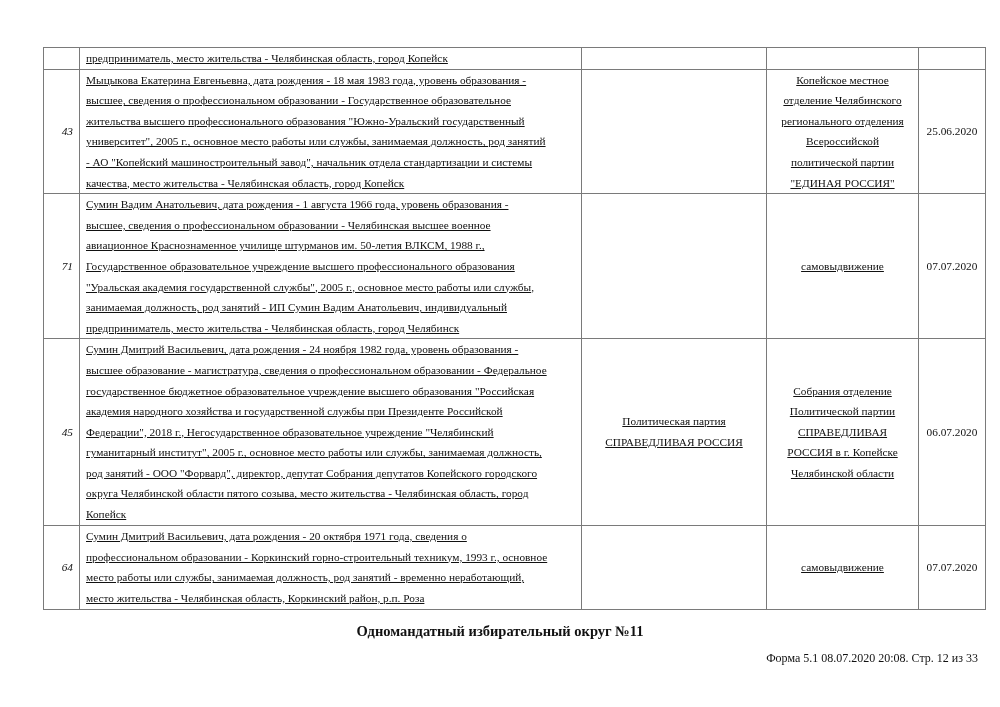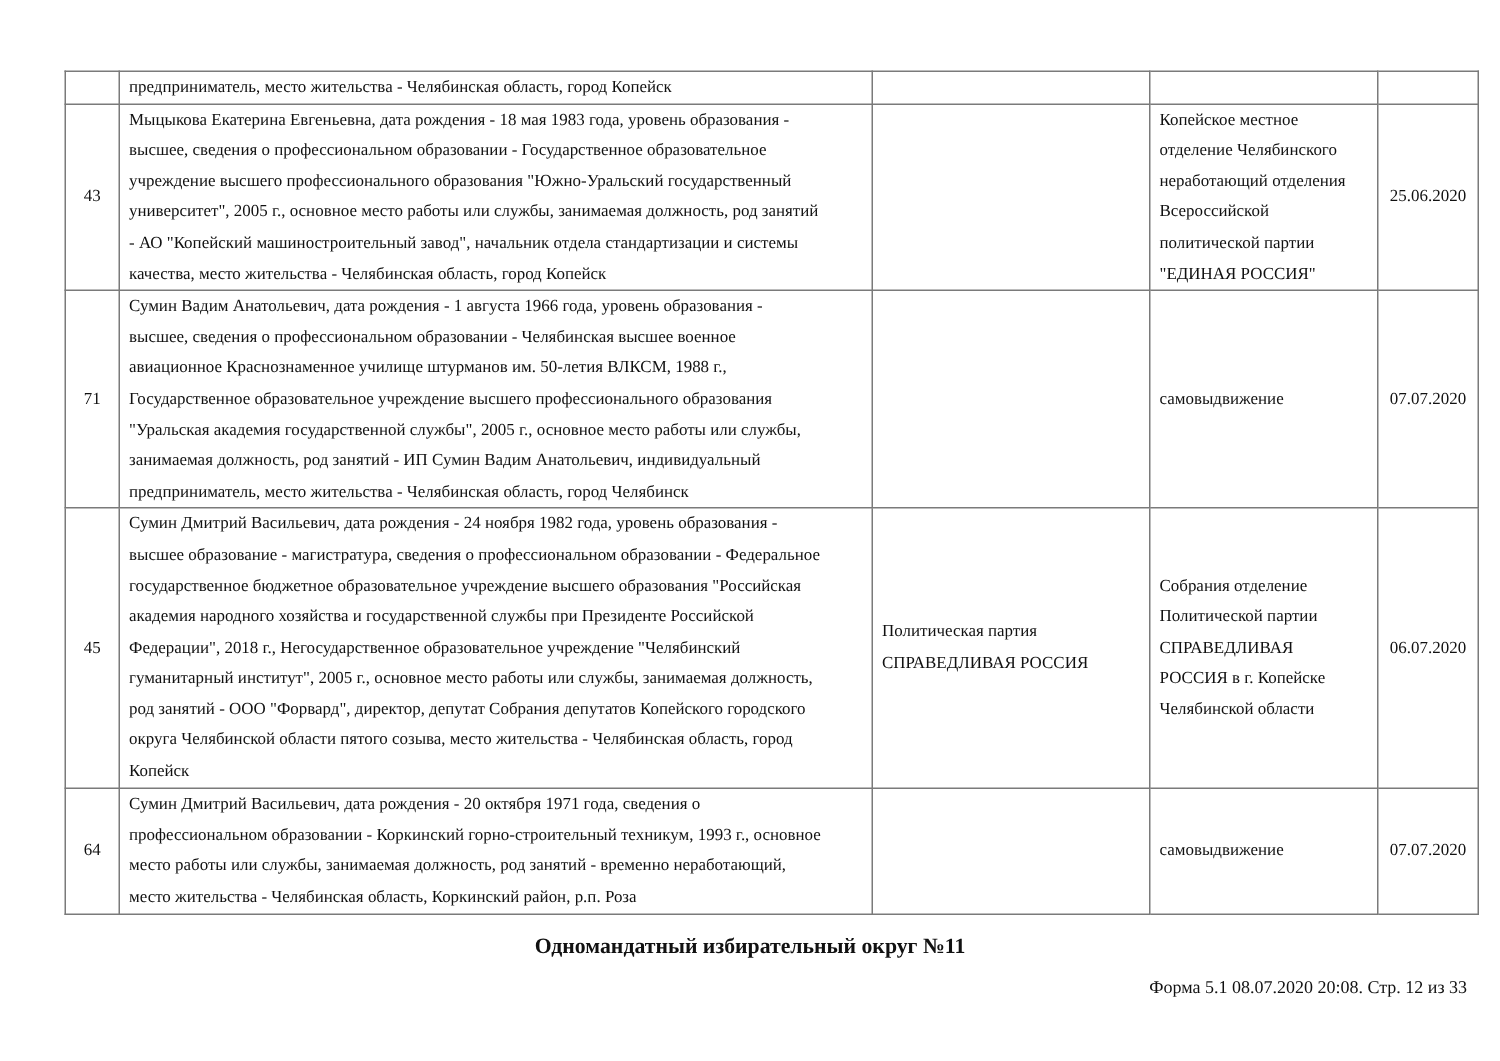--- a/index.html
+++ b/index.html
@@ -13,25 +13,25 @@
     width: 942px;
   }
   table.roster td {
     border: 1.5px solid #7a7a7a;
     padding: 0 6px;
     font-size: 11.3px;
     line-height: 20.6px;
     vertical-align: middle;
     overflow: hidden;
   }
-  td.num { text-align: center; width: 24px; padding: 0; }
+  td.num { text-align: right; width: 24px; padding: 0; font-style: italic; }
   td.info { text-align: left; padding-left: 5px; padding-right: 2px; white-space: nowrap; }
-  td.party, td.nominator { text-align: left; }
+  td.party, td.nominator { text-align: center; }
   td.date { text-align: center; padding: 0 2px; }
-  .line { display: block; }
+  .line { display: block; text-decoration: underline; }
   tr.r-cont { height: 21px; }
   tr.r43 { height: 124px; }
   tr.r44 { height: 145px; }
   tr.r45 { height: 185px; }
   tr.r46 { height: 84px; }
   .district {
     position: absolute; top: 623px; left: 0; width: 1000px; text-align: center;
     font-weight: bold; font-size: 14.5px; box-sizing: border-box;
   }
   .form-footer {
@@ -58,30 +58,30 @@
         </td>
       <td class="party"></td>
       <td class="nominator"></td>
       <td class="date"></td>
     </tr>
     <tr class="r43">
       <td class="num">43</td>
       <td class="info">
           <span class="line">Мыцыкова Екатерина Евгеньевна, дата рождения - 18 мая 1983 года, уровень образования -</span>
           <span class="line">высшее, сведения о профессиональном образовании - Государственное образовательное</span>
-          <span class="line">учреждение высшего профессионального образования "Южно-Уральский государственный</span>
+          <span class="line">жительства высшего профессионального образования "Южно-Уральский государственный</span>
           <span class="line">университет", 2005 г., основное место работы или службы, занимаемая должность, род занятий</span>
           <span class="line">- АО "Копейский машиностроительный завод", начальник отдела стандартизации и системы</span>
           <span class="line">качества, место жительства - Челябинская область, город Копейск</span>
         </td>
       <td class="party"></td>
       <td class="nominator">
           <span class="line">Копейское местное</span>
           <span class="line">отделение Челябинского</span>
-          <span class="line">неработающий отделения</span>
+          <span class="line">регионального отделения</span>
           <span class="line">Всероссийской</span>
           <span class="line">политической партии</span>
           <span class="line">"ЕДИНАЯ РОССИЯ"</span>
         </td>
       <td class="date">25.06.2020</td>
     </tr>
     <tr class="r44">
       <td class="num">71</td>
       <td class="info">
           <span class="line">Сумин Вадим Анатольевич, дата рождения - 1 августа 1966 года, уровень образования -</span>

